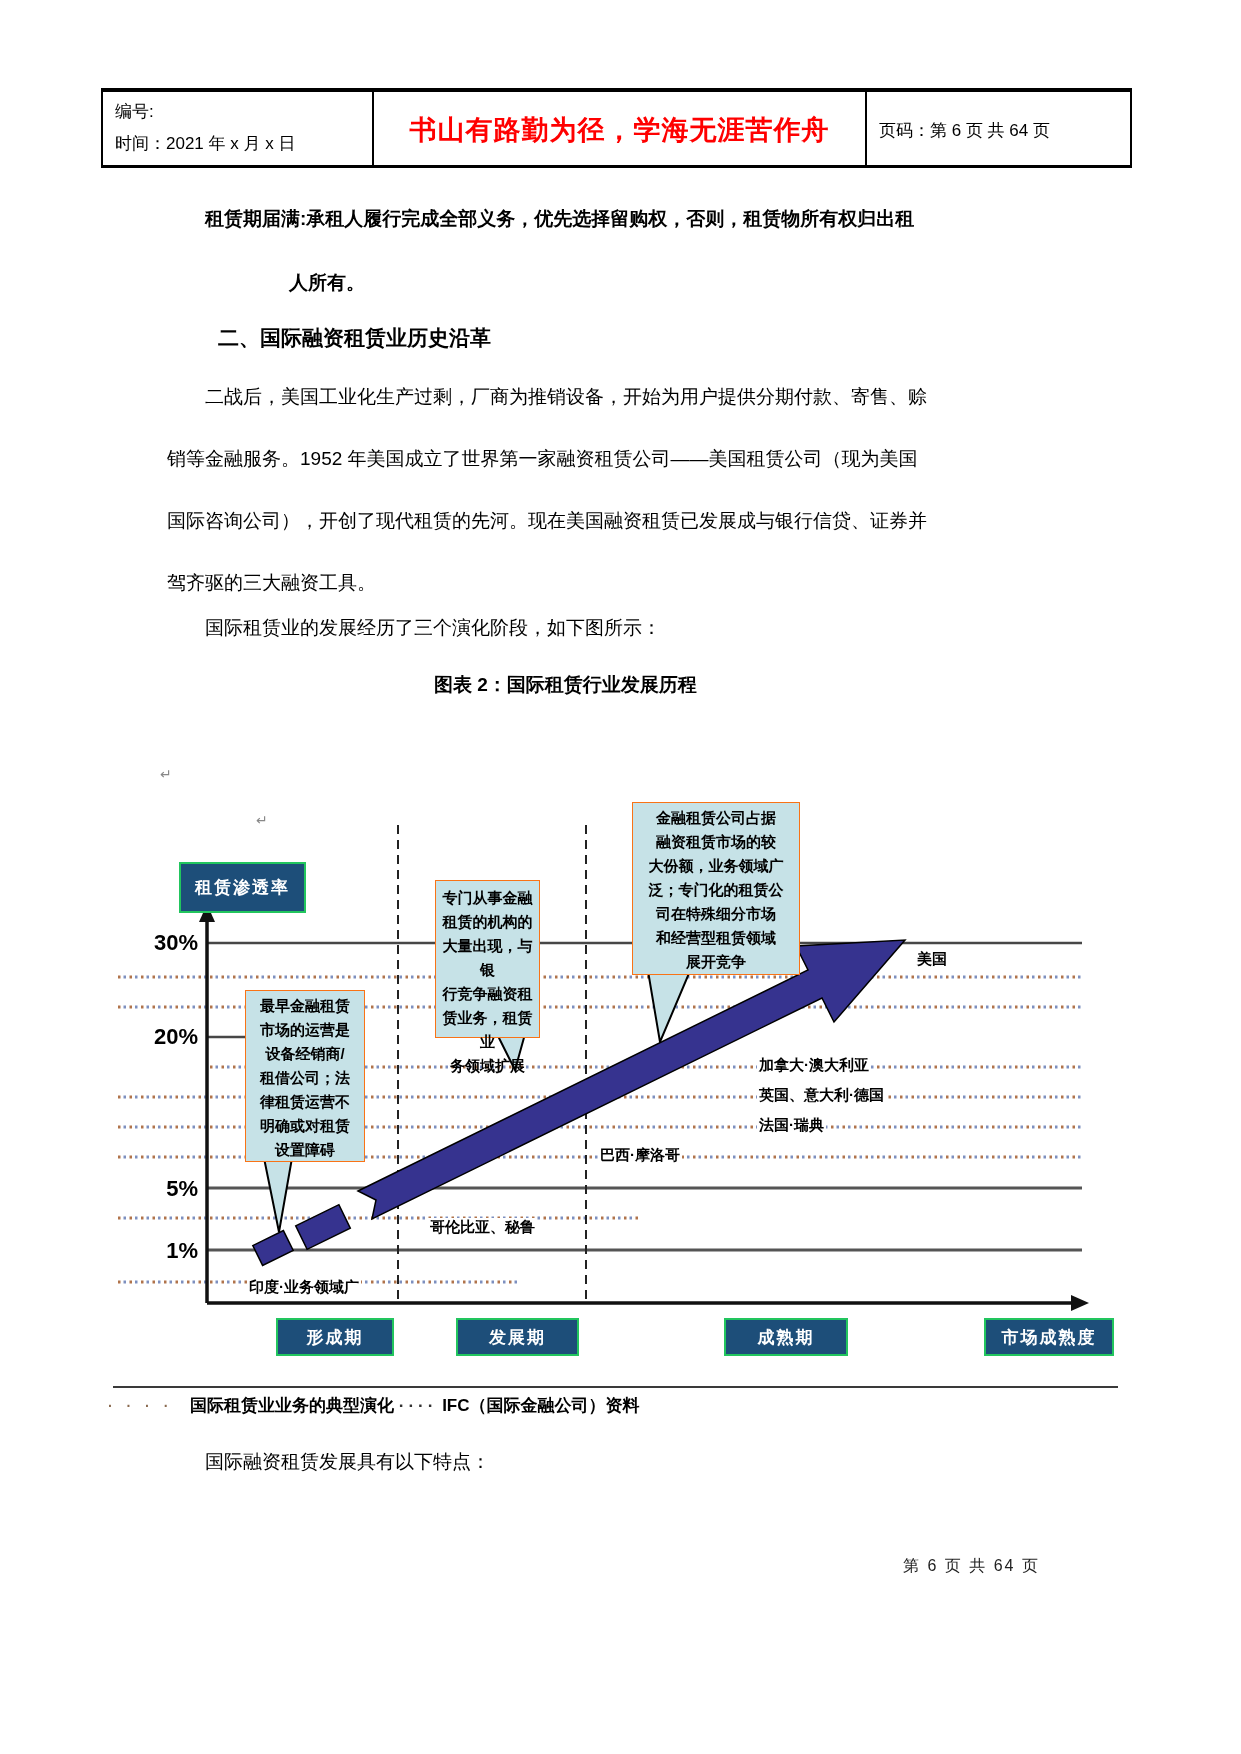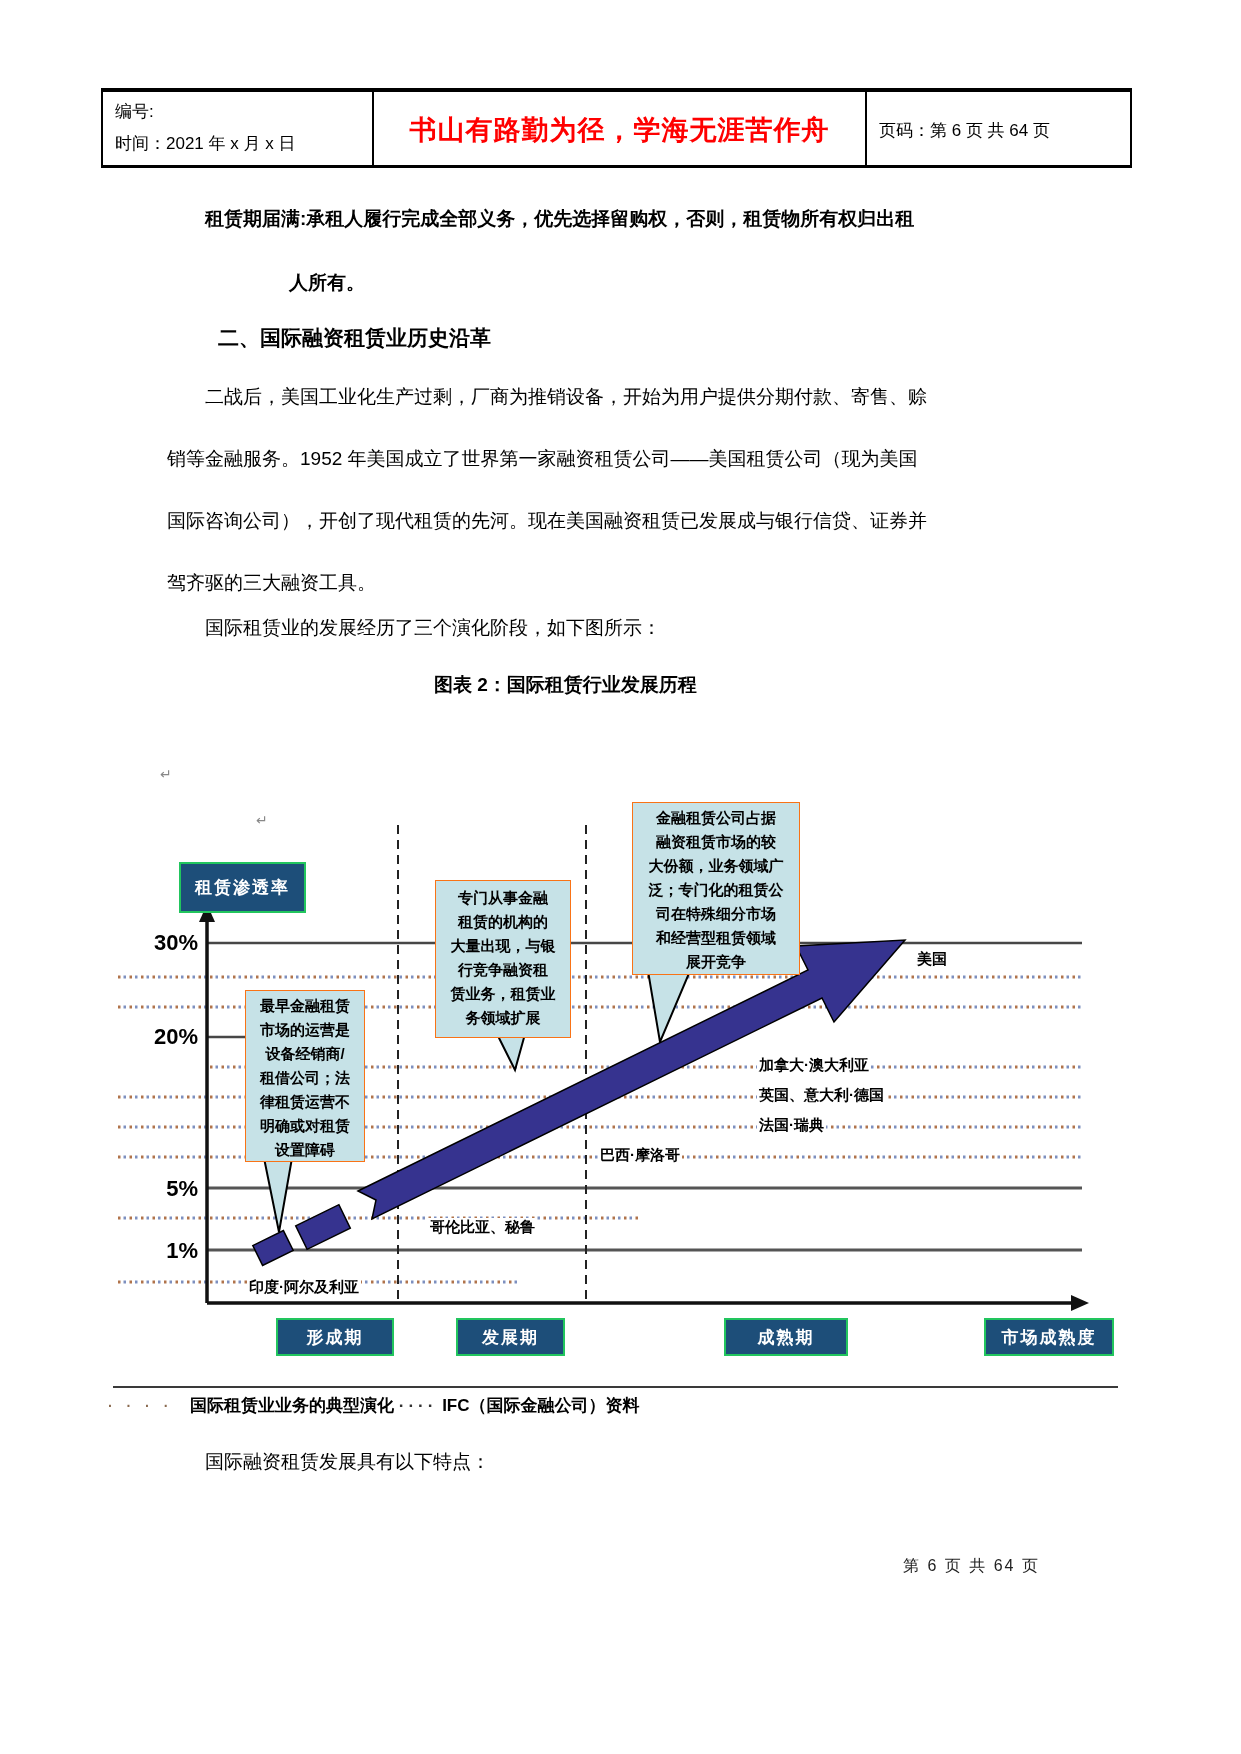--- a/index.html
+++ b/index.html
@@ -125,44 +125,44 @@
   <div class="abs tick" style="left:138px;top:1176px;">5%</div>
   <div class="abs tick" style="left:138px;top:1238px;">1%</div>
 
   <div class="abs callout" style="left:245px;top:990px;width:120px;height:172px;">最早金融租赁
 市场的运营是
 设备经销商/
 租借公司；法
 律租赁运营不
 明确或对租赁
 设置障碍</div>
-  <div class="abs callout" style="left:435px;top:880px;width:136px;height:158px;padding-top:5px;">专门从事金融
+  <div class="abs callout" style="left:435px;top:880px;width:105px;height:158px;padding-top:5px;">专门从事金融
 租赁的机构的
 大量出现，与银
 行竞争融资租
 赁业务，租赁业
 务领域扩展</div>
   <div class="abs callout" style="left:632px;top:802px;width:168px;height:173px;">金融租赁公司占据
 融资租赁市场的较
 大份额，业务领域广
 泛；专门化的租赁公
 司在特殊细分市场
 和经营型租赁领域
 展开竞争</div>
 
   <div class="abs country" style="left:915px;top:950px;">美国</div>
   <div class="abs country" style="left:757px;top:1056px;">加拿大·澳大利亚</div>
   <div class="abs country" style="left:757px;top:1086px;">英国、意大利·德国</div>
   <div class="abs country" style="left:757px;top:1116px;">法国·瑞典</div>
   <div class="abs country" style="left:598px;top:1146px;">巴西·摩洛哥</div>
   <div class="abs country" style="left:428px;top:1218px;">哥伦比亚、秘鲁</div>
-  <div class="abs country" style="left:247px;top:1278px;">印度·阿尔及利亚</div>
+  <div class="abs country" style="left:247px;top:1278px;">印度·业务领域广</div>
 
   <div class="abs navy-box" style="left:240px;top:1318px;width:118px;height:38px;">形成期</div>
-  <div class="abs navy-box" style="left:420px;top:1318px;width:109px;height:38px;">发展期</div>
+  <div class="abs navy-box" style="left:420px;top:1318px;width:123px;height:38px;">发展期</div>
   <div class="abs navy-box" style="left:688px;top:1318px;width:124px;height:38px;">成熟期</div>
   <div class="abs navy-box" style="left:948px;top:1318px;width:130px;height:38px;">市场成熟度</div>
 
   <div class="abs hrule" style="left:113px;top:1386px;width:1005px;"></div>
   <div class="abs margin-dots" style="left:108px;top:1398px;">· · · ·</div>
   <div class="abs caption" style="left:190px;top:1394px;">
     <span>国际租赁业业务的典型演化</span>
     <span class="dots">····</span>
     <span>IFC（国际金融公司）资料</span>
   </div>

